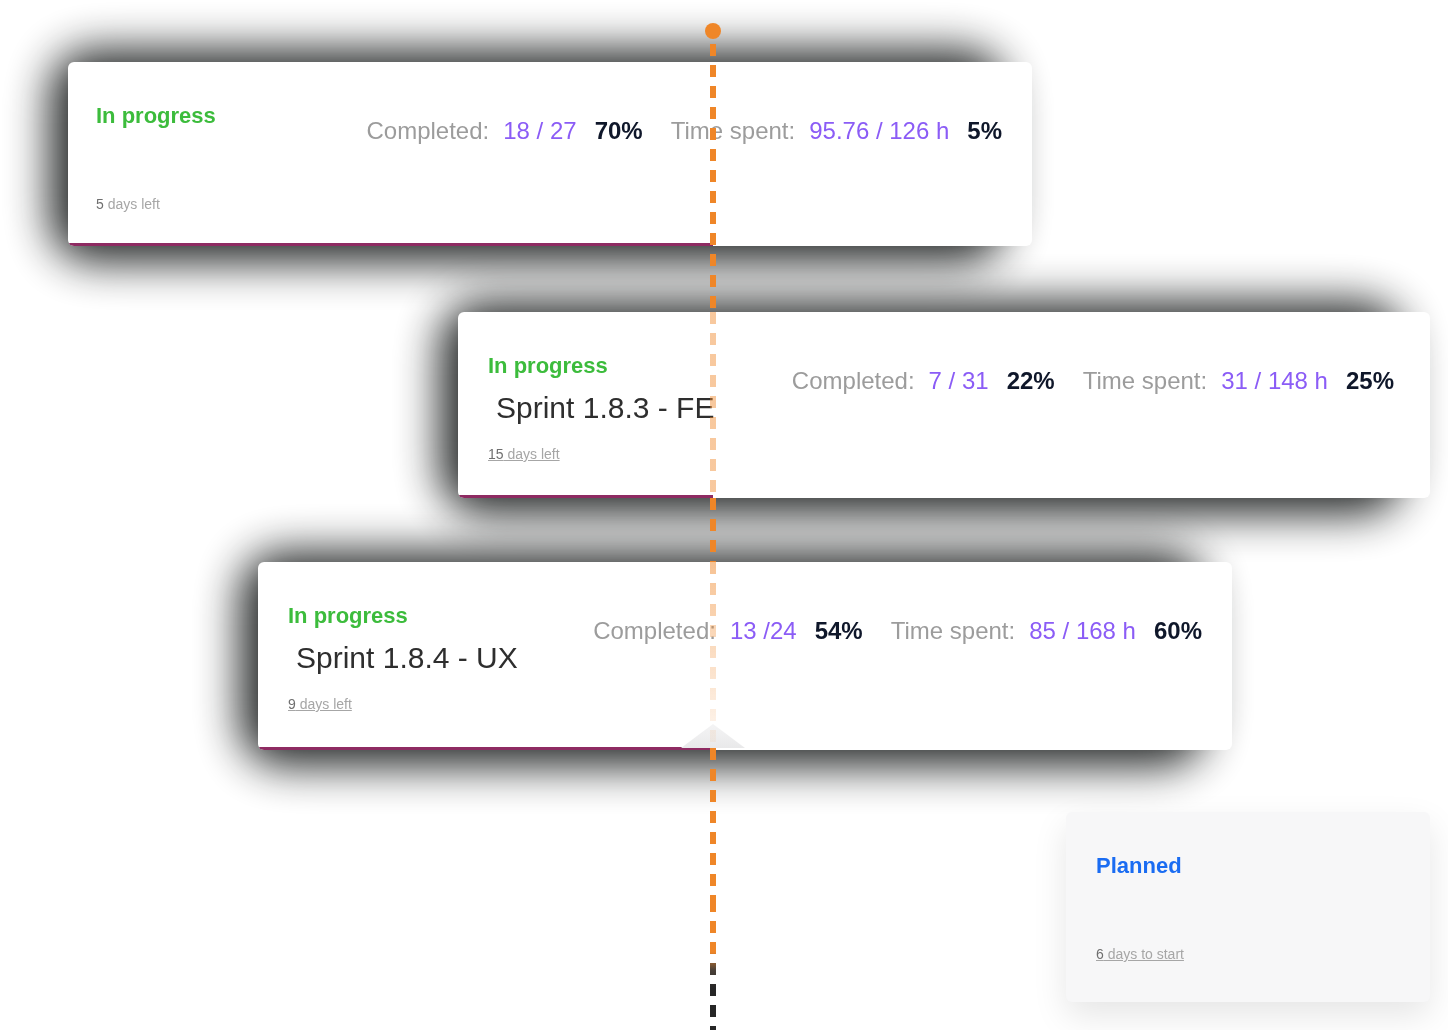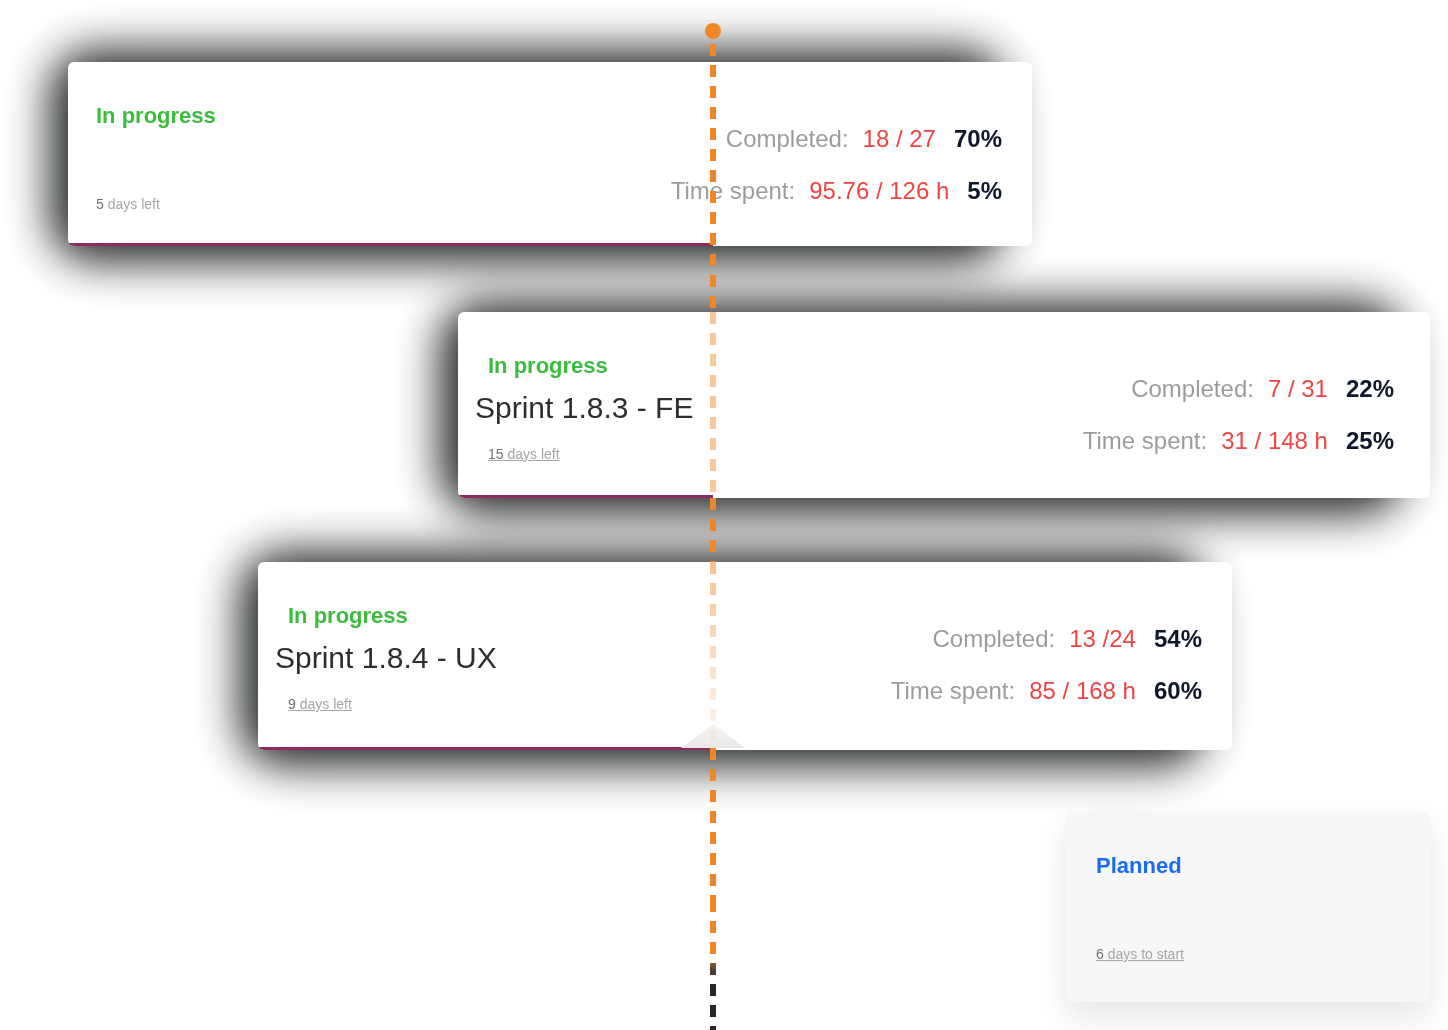--- a/index.html
+++ b/index.html
@@ -18,32 +18,32 @@
   .card-2{left:458px;top:312px;width:928px;height:186px;}
   .card-3{left:258px;top:562px;width:930px;height:188px;}
   .card-4{left:1066px;top:812px;width:320px;height:190px;background:#f7f7f8;
           box-shadow:0 14px 34px rgba(0,0,0,.10);}
 
   .status{position:absolute;left:28px;top:42px;font-size:22px;font-weight:600;line-height:24px;}
   .status.green{color:var(--green,#3CBC3C);}
   .status.blue{color:var(--blue,#1A6CF2);}
   .card-2 .status,.card-3 .status,.card-4 .status{left:30px;}
   .title{position:absolute;left:28px;top:78px;font-size:30px;line-height:36px;color:#2e2e2e;font-weight:400;}
-  .card-2 .title,.card-3 .title,.card-4 .title{left:17px;}
+  .card-2 .title,.card-3 .title,.card-4 .title{left:38px;}
   .meta{position:absolute;left:28px;top:130px;font-size:14px;line-height:24px;color:#a6a6a6;}
   .card-2 .meta,.card-3 .meta,.card-4 .meta{left:30px;text-decoration:underline;}
   .meta .num{color:#6f6f6f;}
 
-  .stats{position:absolute;top:56px;display:flex;flex-direction:column;gap:18px;align-items:flex-end;}
+  .stats{position:absolute;top:56px;display:flex;flex-direction:row;gap:28px;align-items:flex-end;}
   .card-1 .stats{right:30px;}
   .card-2 .stats{right:36px;}
   .card-3 .stats{right:30px;}
   .stat-row{display:flex;align-items:baseline;font-size:24px;line-height:26px;}
   .s-label{color:#9c9c9c;margin-right:14px;}
-  .s-value{color:#ef4444;margin-right:18px;margin-top:8px;}
+  .s-value{color:#8b5cf6;margin-right:18px;}
   .s-pct{color:#0f172a;font-weight:700;}
 
   .progress{position:absolute;left:0;bottom:0;height:3px;background:var(--magenta,#8E2B62);}
   .card-1 .progress{width:645px;}
   .card-2 .progress{width:255px;}
   .card-3 .progress{width:455px;}
 
   
   .dot{position:absolute;left:705px;top:23px;width:16px;height:16px;border-radius:50%;
        background:var(--orange,#EF8628);z-index:4;}

